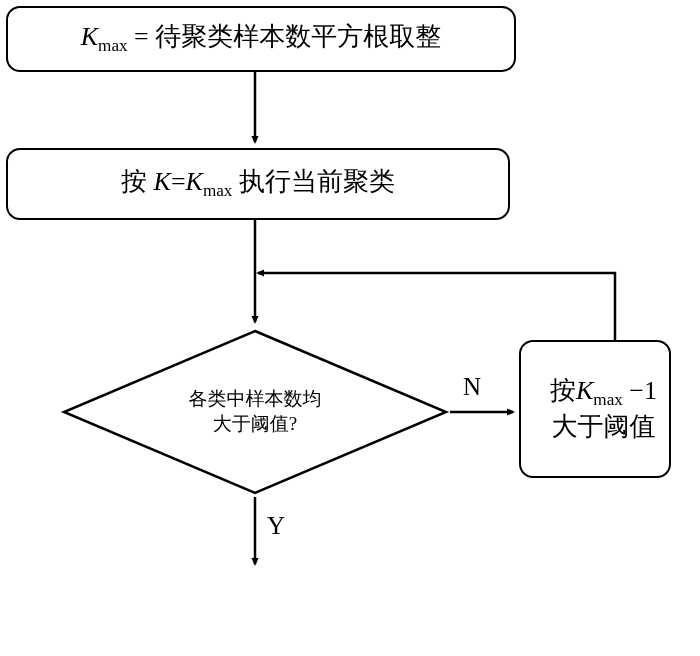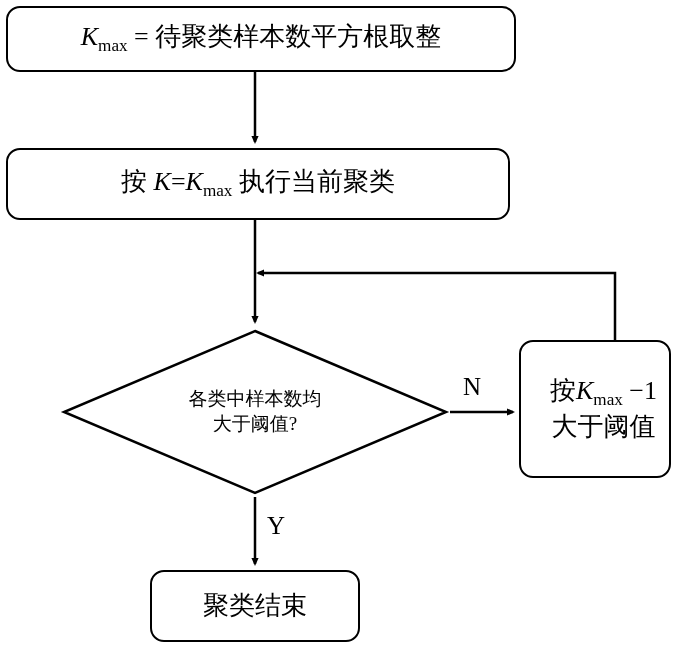--- a/index.html
+++ b/index.html
@@ -164,20 +164,17 @@
       <polygon points="195,4 386,85 195,166 4,85" fill="#ffffff" stroke="#000000" stroke-width="2.5"></polygon>
     </svg>
     <div class="dec-label"><span>各类中样本数均
 大于阈值?</span></div>
   </div>
 
   <div class="node rounded" id="node-recluster">
     <span class="txt">按<span class="ital">K</span><span class="sub">max</span> −1<span class="line2">大于阈值</span></span>
   </div>
 
-  <div class="node rounded" id="node-end">
-    <span class="txt">聚类结束</span>
-  </div>
 
   <div class="edge-label" id="label-n">N</div>
   <div class="edge-label" id="label-y">Y</div>
 
 </div>
 
 </body></html>

